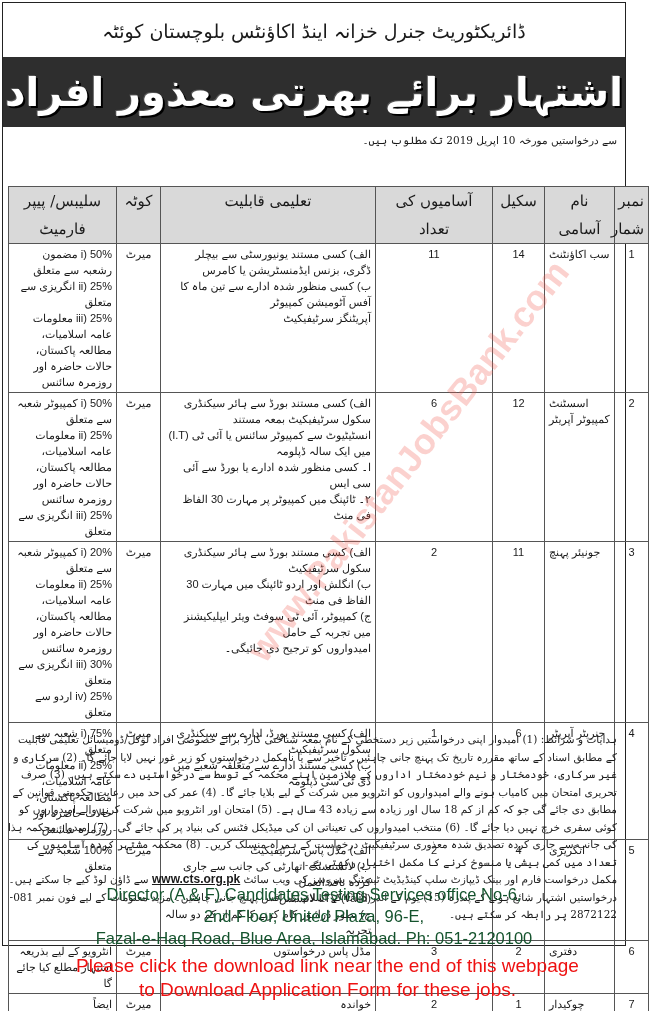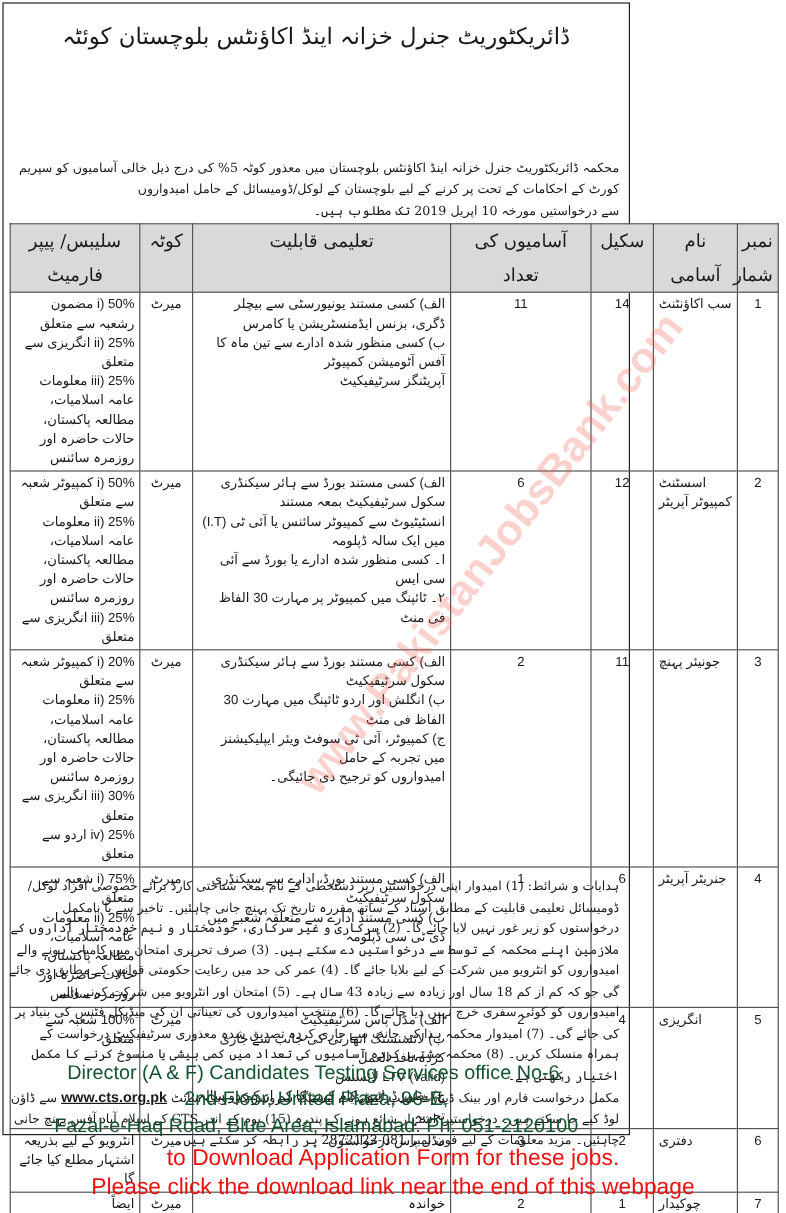--- a/index.html
+++ b/index.html
@@ -1,18 +1,18 @@
 <!DOCTYPE html>
 <html><head>
 <meta charset="utf-8">
 <style>
   html, body { margin: 0; padding: 0; background: #ffffff; }
   body { width: 655px; height: 1011px; position: relative; overflow: hidden;
          font-family: "DejaVu Sans", sans-serif; color: #1a1a1a; }
-  .frame { position: absolute; left: 2px; top: 2px; width: 523px; height: 944px;
+  .frame { position: absolute; left: 2px; top: 2px; width: 624px; height: 944px;
            border: 1.5px solid #222; box-sizing: border-box; }
   .org { position: absolute; left: 0; right: 0; top: 8px; height: 40px; text-align: center;
          font-family: "DejaVu Serif", serif; font-size: 19px; direction: rtl; line-height: 40px; }
   .band { position: absolute; left: 0; right: 0; top: 54px; height: 70px; background: #2e2e2e;
           text-align: center; direction: rtl; }
   .band span { display: inline-block; margin-top: 10px; color: #ffffff; font-weight: bold;
                font-size: 40px; line-height: 50px; text-shadow: 2px 2px 0 #000, -1px -1px 0 #555;
                font-family: "DejaVu Sans", sans-serif; letter-spacing: 1px; }
   .intro { position: absolute; left: 4px; right: 8px; top: 128px; direction: rtl; text-align: right;
            font-size: 10.5px; line-height: 18px; font-family: "DejaVu Serif", serif; }
@@ -38,22 +38,24 @@
             font-family: "Liberation Sans", sans-serif; font-size: 19px; line-height: 24px; color: #ee1111; }
   .watermark { position: absolute; left: 160px; top: 440px; transform: rotate(-52deg);
                transform-origin: center; font-family: "Liberation Sans", sans-serif; font-weight: bold;
                font-size: 36px; color: rgba(240, 90, 80, 0.28); white-space: nowrap; pointer-events: none; }
 </style>
 </head>
 <body>
 
 <div class="frame">
   <div class="org">ڈائریکٹوریٹ جنرل خزانہ اینڈ اکاؤنٹس بلوچستان کوئٹہ</div>
+  <div class="band">
+    <span>اشتہار برائے بھرتی معذور افراد</span>
+  </div>
   <div class="intro">
-    <div>محکمہ ڈائریکٹوریٹ جنرل خزانہ اینڈ اکاؤنٹس بلوچستان میں معذور کوٹہ 5% کی درج ذیل خالی آسامیوں کو سپریم کورٹ کے احکامات کے تحت پر کرنے کے لیے بلوچستان کے لوکل/ڈومیسائل کے حامل امیدواروں</div>
     <div>سے درخواستیں مورخہ 10 اپریل 2019 تک مطلوب ہیں۔</div>
   </div>
 
   <table class="jobs">
     <colgroup>
       <col class="c-no">
         <col class="c-name">
         <col class="c-scale">
         <col class="c-posts">
         <col class="c-qual">
@@ -202,15 +204,15 @@
   <div class="address">
     <div>Director (A &amp; F) Candidates Testing Services office No-6,</div>
     <div>2nd Floor, United Plaza, 96-E,</div>
     <div>Fazal-e-Haq Road, Blue Area, Islamabad. Ph: 051-2120100</div>
   </div>
 </div>
 
 <div class="watermark">www.PakistanJobsBank.com</div>
 
 <div class="notice">
+  <div>Please click the download link near the end of this webpage</div>
   <div>to Download Application Form for these jobs.</div>
-  <div>Please click the download link near the end of this webpage</div>
 </div>
 
 </body></html>

